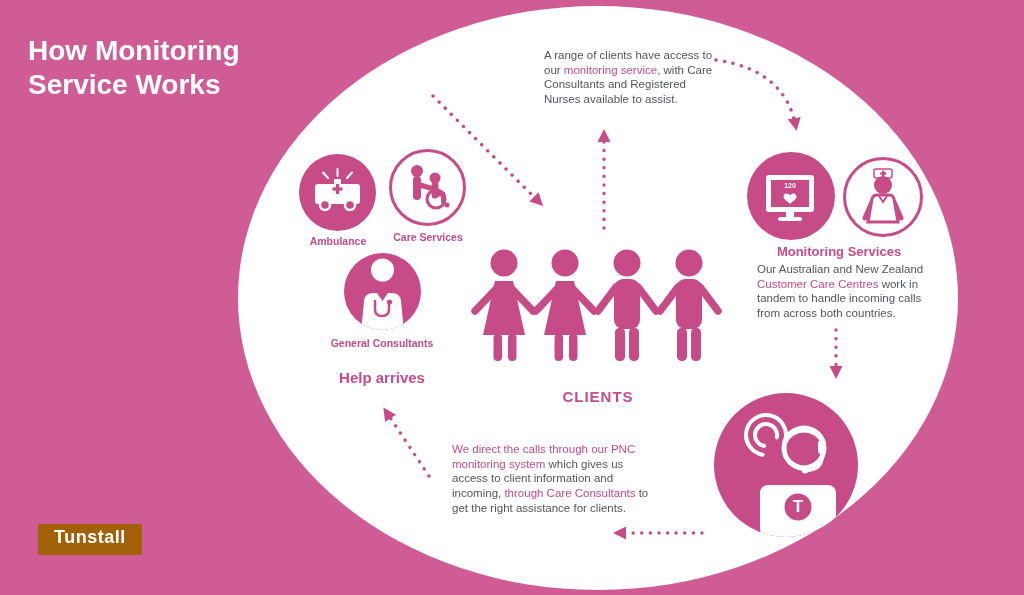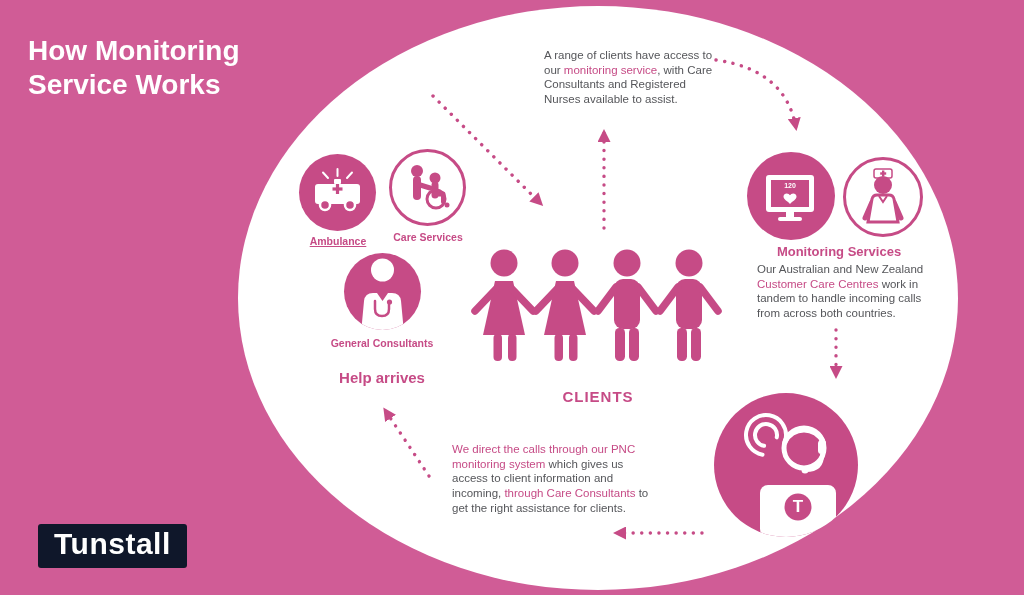--- a/index.html
+++ b/index.html
@@ -10,35 +10,35 @@
   }
   .white-ellipse {
     position:absolute; left:238px; top:6px; width:720px; height:584px;
     background:#ffffff; border-radius:50%;
   }
   .title {
     position:absolute; left:28px; top:34px; width:290px;
     color:#ffffff; font-size:28px; line-height:1.2; font-weight:700;
   }
   .logo {
-    position:absolute; left:38px; top:524px; background:#0f172a; color:#fff;
-    font-size:30px; font-weight:700; padding:3px 16px 7px; border-radius:3px;
+    position:absolute; left:38px; top:524px; background:#a16207; color:#fff;
+    font-size:18px; font-weight:700; padding:3px 16px 7px; border-radius:3px;
     letter-spacing:0.5px;
   }
   .arrows { position:absolute; left:0; top:0; pointer-events:none; }
   .note { position:absolute; font-size:11.5px; line-height:1.28; color:#55565a; }
   .note .hl { color:#c64b86; font-weight:400; }
   .top-note { left:544px; top:48px; width:174px; }
   .right-note { left:757px; top:262px; width:182px; }
   .bottom-note { left:452px; top:442px; width:202px; }
   .plabel {
     position:absolute; color:#c64b86; font-weight:700; font-size:10.5px;
     text-align:center;
   }
-  .lbl-amb  { left:287px; top:235px; width:102px;text-decoration:underline; }
+  .lbl-amb  { left:287px; top:235px; width:102px; }
   .lbl-care { left:377px; top:231px; width:102px; }
   .lbl-gp   { left:317px; top:337px; width:130px; }
   .lbl-mon  { left:768px; top:244px; width:142px; font-size:13px; }
   .lbl-help { left:317px; top:369px; width:130px; font-size:15px; }
   .lbl-clients { left:535px; top:388px; width:126px; font-size:15px; letter-spacing:1px; }
   .circle { position:absolute; border-radius:50%; overflow:hidden; }
   .amb  { left:299px; top:154px; width:77px; height:77px; background:#c64b86; }
   .care { left:389px; top:149px; width:77px; height:77px; background:#fff; border:3px solid #c64b86; }
   .gp   { left:344px; top:253px; width:77px; height:77px; background:#c64b86; }
   .mon1 { left:747px; top:152px; width:88px; height:88px; background:#c64b86; }

